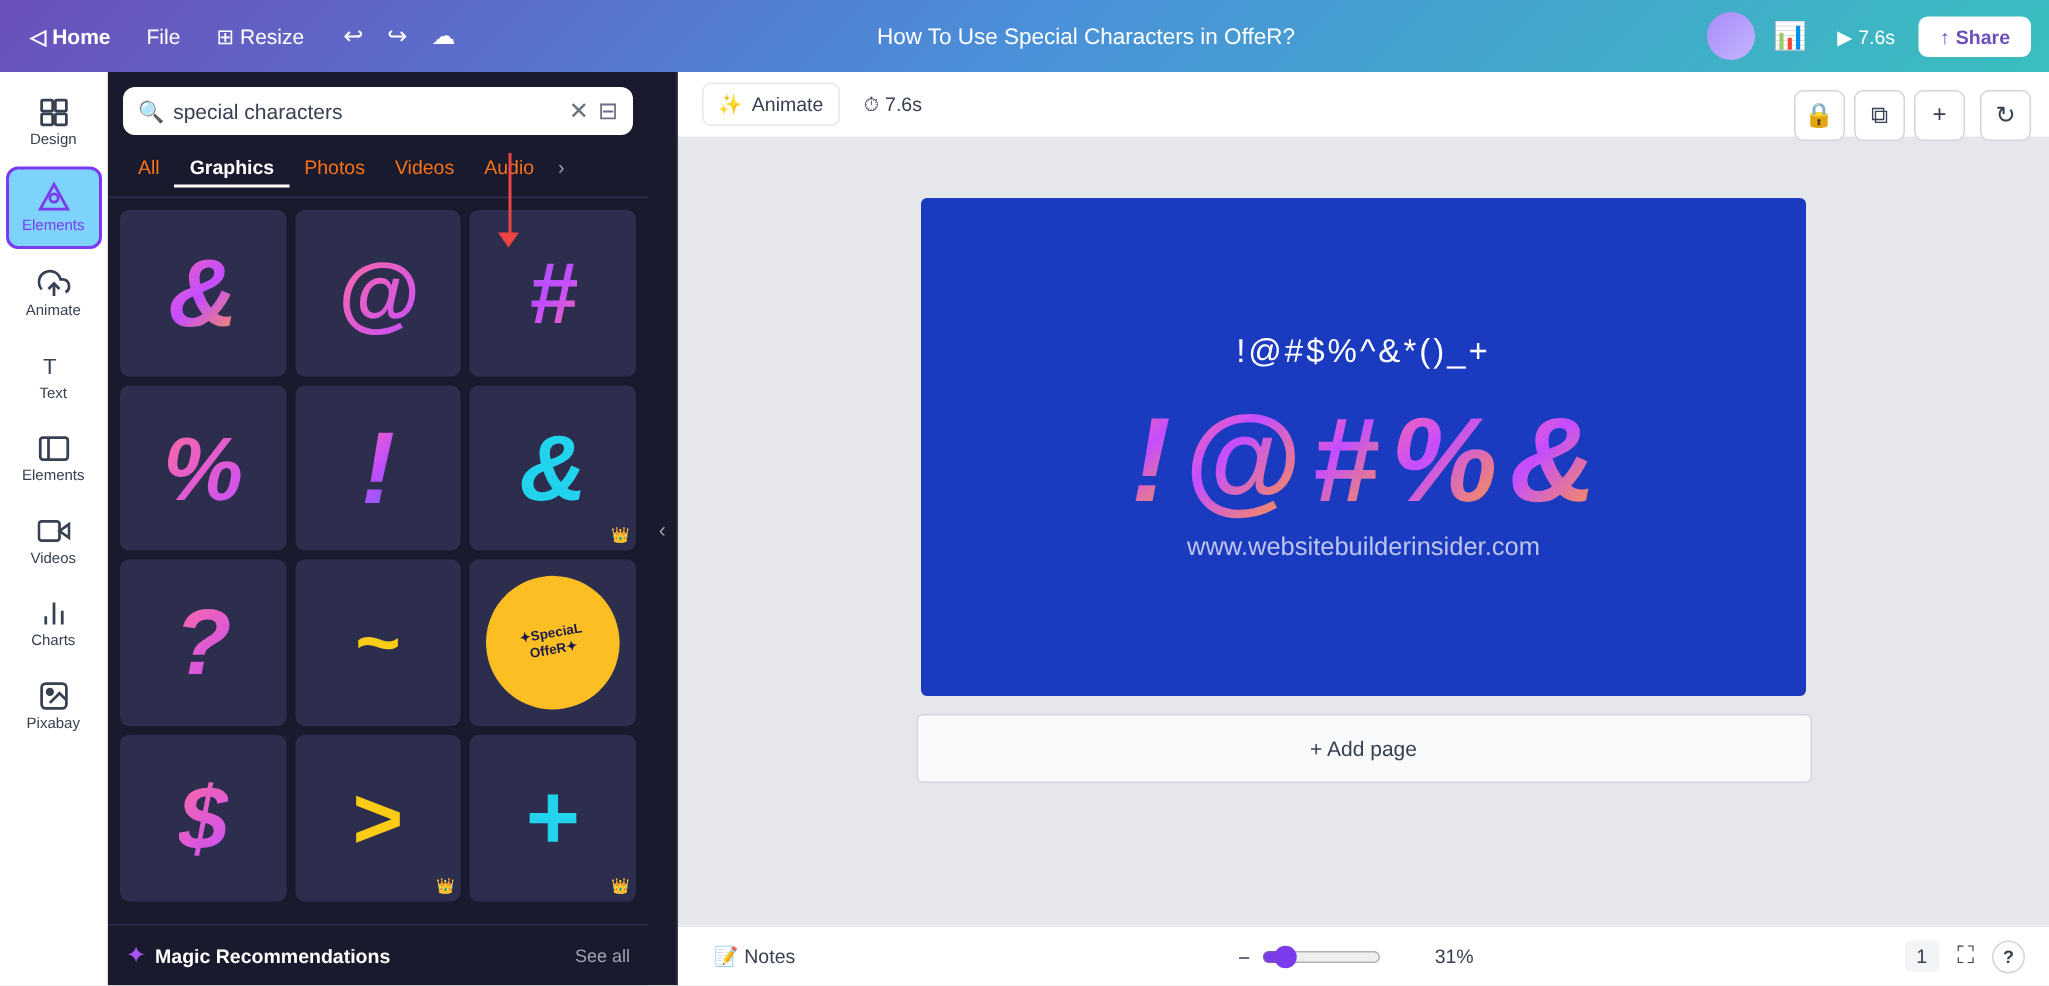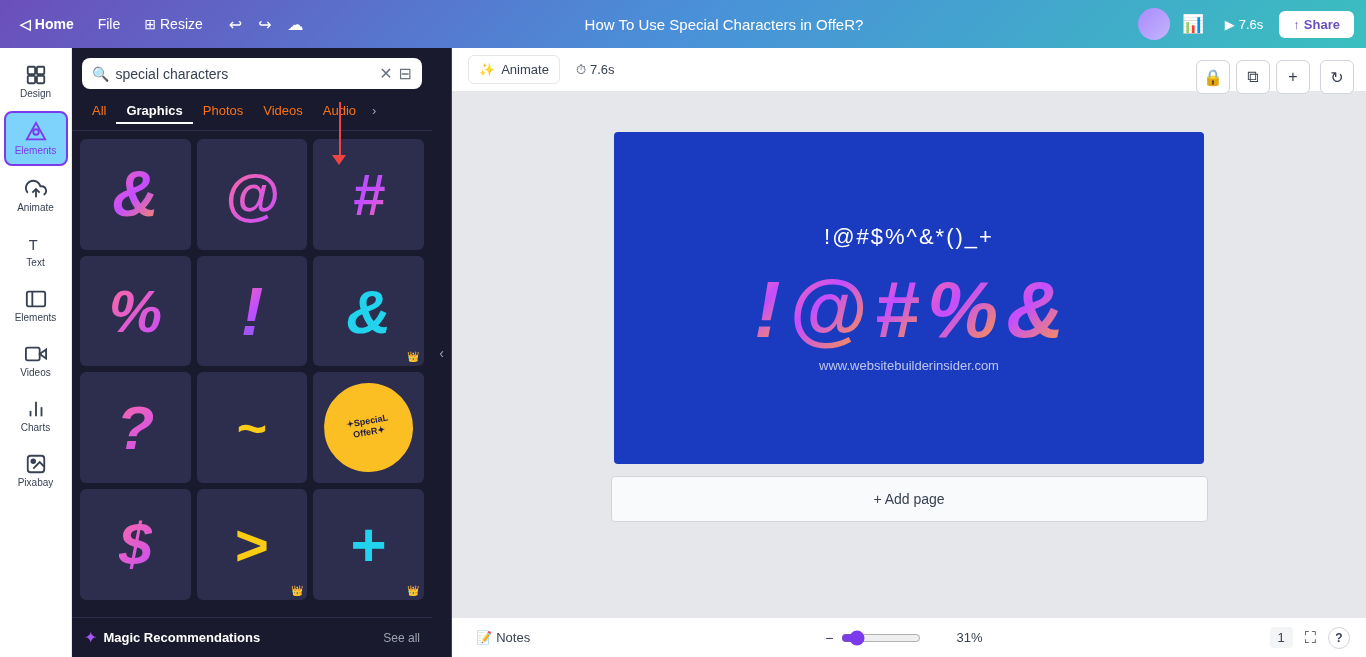--- a/index.html
+++ b/index.html
@@ -124,21 +124,21 @@
     .slide-text-top { color: white; font-size: 22px; font-weight: 500; margin-bottom: 20px; letter-spacing: 2px; }
     .slide-symbols {
       display: flex; gap: 8px; align-items: center; justify-content: center; flex-wrap: nowrap;
     }
     .slide-sym {
       font-size: 80px; font-weight: 900; font-style: italic;
       background: linear-gradient(135deg, #ff6b9d 0%, #c44dff 40%, #ff9a3c 100%);
       -webkit-background-clip: text; -webkit-text-fill-color: transparent;
       line-height: 1;
     }
-    .slide-url { color: rgba(255,255,255,0.7); font-size: 13px; margin-top: 8px; }
+    .slide-url { color: rgba(255,255,255,0.7); font-size: 17px; margin-top: 8px; }
 
     .add-page-bar {
       width: 597px; background: #f9fafb; border: 1px solid #d1d5db; border-radius: 4px;
       text-align: center; padding: 14px; cursor: pointer; color: #374151; font-size: 14px;
       margin-top: 12px; flex-shrink: 0;
     }
 
     
     .bottom-bar {
       height: 40px; background: white; border-top: 1px solid #e5e7eb;

